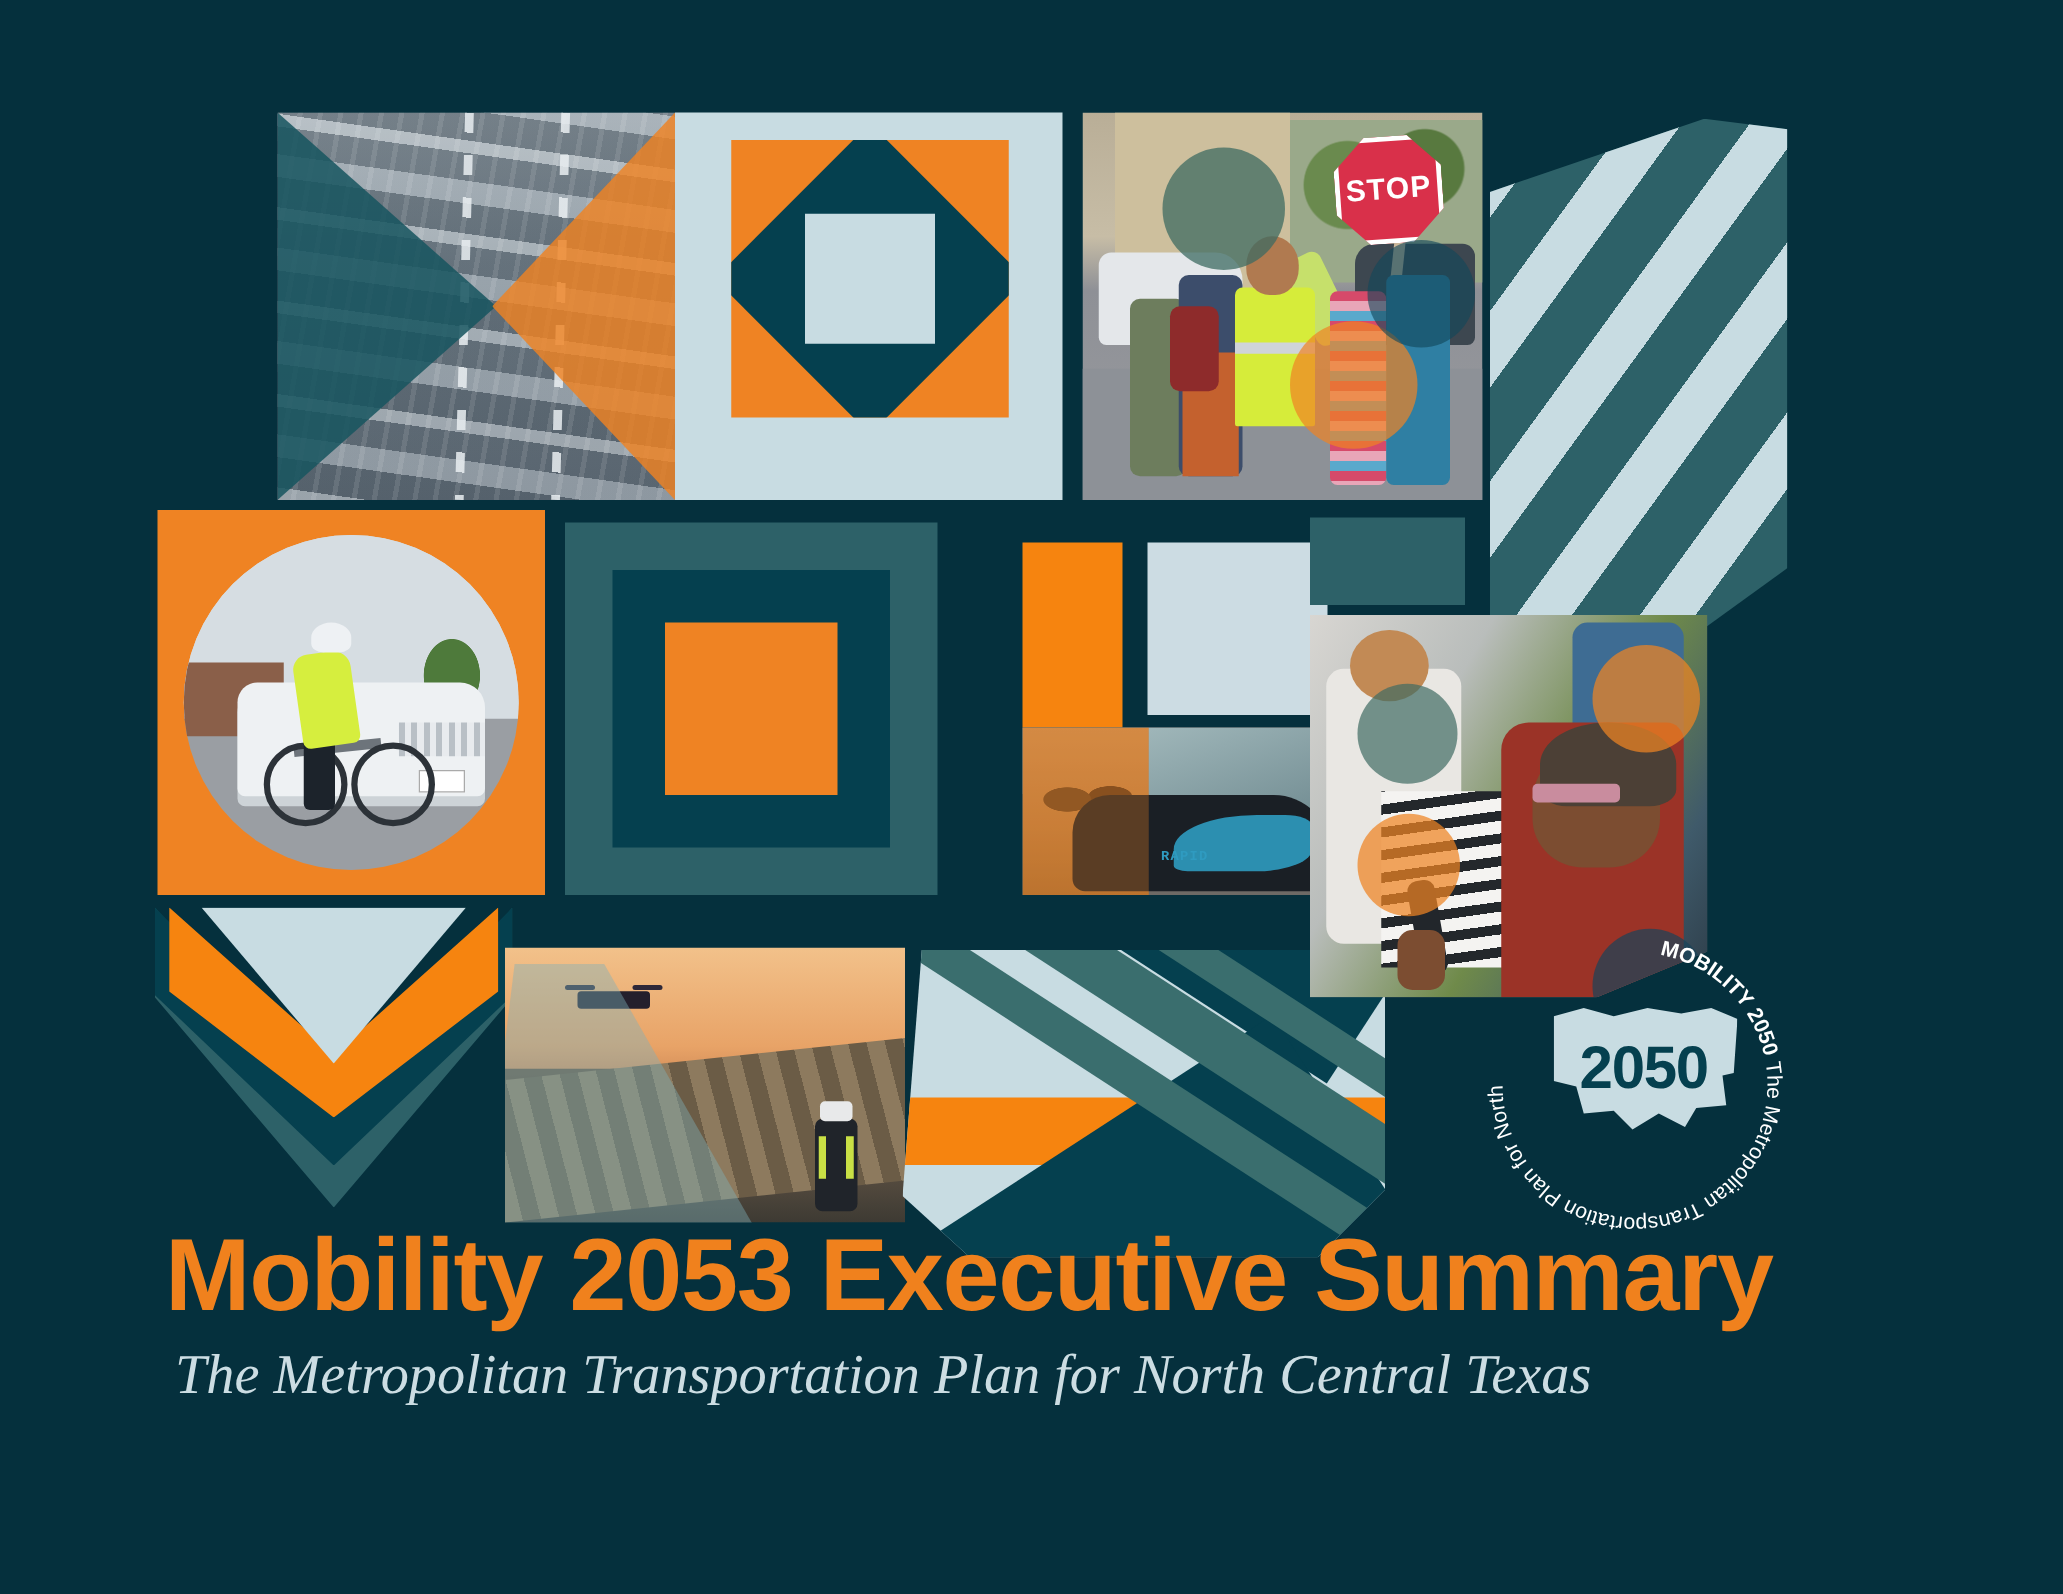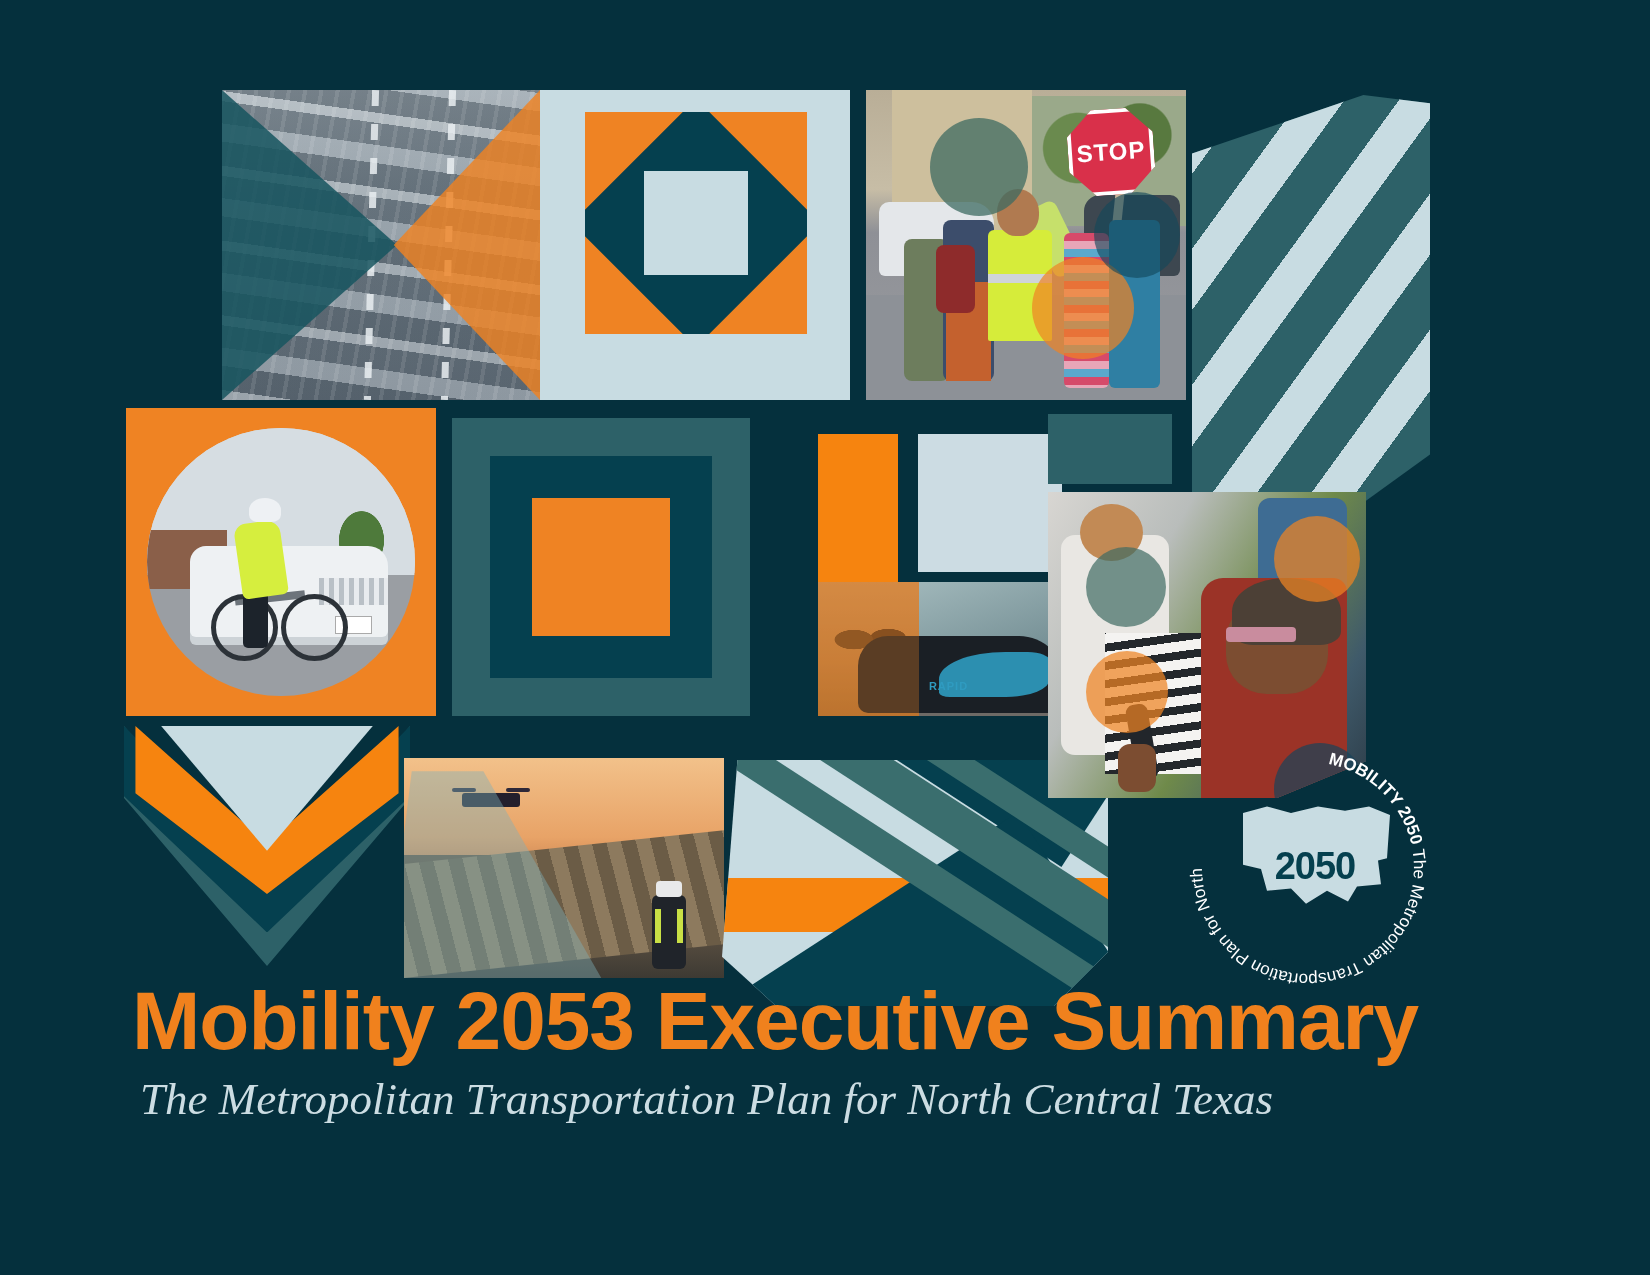--- a/index.html
+++ b/index.html
@@ -121,21 +121,21 @@
   #avcluster .lightsq{position:absolute;left:152px;top:14px;width:152px;height:138px;background:#ccdce3;}
   #avcluster .photo{
     position:absolute;left:52px;top:162px;width:252px;height:134px;overflow:hidden;
     background:linear-gradient(180deg,#8e8a86 0 40%,#6e6a66 40% 100%);
   }
   #avcluster .photo .left{position:absolute;left:0;top:0;width:40%;height:100%;background:linear-gradient(180deg,#c98d52 0%,#b97b40 60%,#a66c33 100%);}
   #avcluster .photo .horses{position:absolute;left:4%;top:20%;width:34%;height:38%;background:radial-gradient(ellipse at 30% 60%,#6b4523 0 22%,transparent 23%),radial-gradient(ellipse at 70% 55%,#5c3a1e 0 20%,transparent 21%);}
   #avcluster .photo .glass{position:absolute;right:0;top:0;width:60%;height:56%;background:linear-gradient(160deg,#9fb6b9,#6f8a90);}
   #avcluster .photo .car{position:absolute;left:16%;bottom:2%;width:82%;height:58%;background:#1a1f25;border-radius:30px 46px 10px 10px;}
   #avcluster .photo .swoosh{position:absolute;right:8%;bottom:14%;width:44%;height:34%;background:#2f9bc0;border-radius:60% 20% 40% 10%;opacity:.9;}
-  #avcluster .photo .rapid{position:absolute;left:44%;bottom:18%;color:#2f9bc0;font-size:11px;letter-spacing:1px;font-weight:bold;}
+  #avcluster .photo .rapid{position:absolute;left:44%;bottom:18%;color:#2f9bc0;font-size:11px;letter-spacing:1px;font-weight:bold;font-family:Liberation Mono, monospace;}
   #avcluster .photo .tint{position:absolute;left:0;top:0;width:40%;height:100%;background:#ef8323;opacity:.30;}
 
   
   #chev{left:124px;top:726px;width:286px;height:240px;}
   #chev .c{position:absolute;left:0;top:0;width:100%;}
   #chev .c1{height:100%;background:#2d6168;clip-path:polygon(0 0,50% 70%,100% 0,100% 30%,50% 100%,0 30%);}
   #chev .c2{height:86%;background:#05404f;clip-path:polygon(0 0,50% 70%,100% 0,100% 34%,50% 100%,0 34%);}
   #chev .c3{height:70%;background:#f6840f;clip-path:polygon(0 0,50% 70%,100% 0,100% 40%,50% 100%,0 40%);width:92%;left:4%;}
   #chev .c4{height:52%;background:#c8dce2;clip-path:polygon(0 0,50% 100%,100% 0);width:74%;left:13%;}
 
@@ -193,23 +193,23 @@
 
   
   #badge{left:1182px;top:742px;width:252px;height:252px;}
   #badge svg{position:absolute;inset:0;width:100%;height:100%;}
   #badge .region{
     position:absolute;left:58px;top:58px;width:150px;height:108px;
     background:#c8dce2;
     clip-path:polygon(2% 12%,18% 6%,34% 12%,52% 6%,70% 10%,86% 6%,100% 14%,98% 54%,92% 56%,94% 78%,78% 80%,72% 94%,58% 84%,44% 96%,34% 82%,18% 84%,14% 64%,2% 60%);
   }
   #badge .year{
-    position:absolute;left:58px;top:70px;width:150px;height:108px;
+    position:absolute;left:58px;top:58px;width:150px;height:108px;
     display:flex;align-items:center;justify-content:center;
-    color:#05404f;font-size:38px;font-weight:bold;letter-spacing:-1px;
+    color:#05404f;font-size:48px;font-weight:bold;letter-spacing:-1px;
   }
 
   
   #title{
     position:absolute;left:132px;top:980px;width:1300px;
     color:#f0811d;font-size:82px;font-weight:bold;
     letter-spacing:-1px;line-height:1;
     font-family:"Liberation Sans", sans-serif;
   }
   #subtitle{

